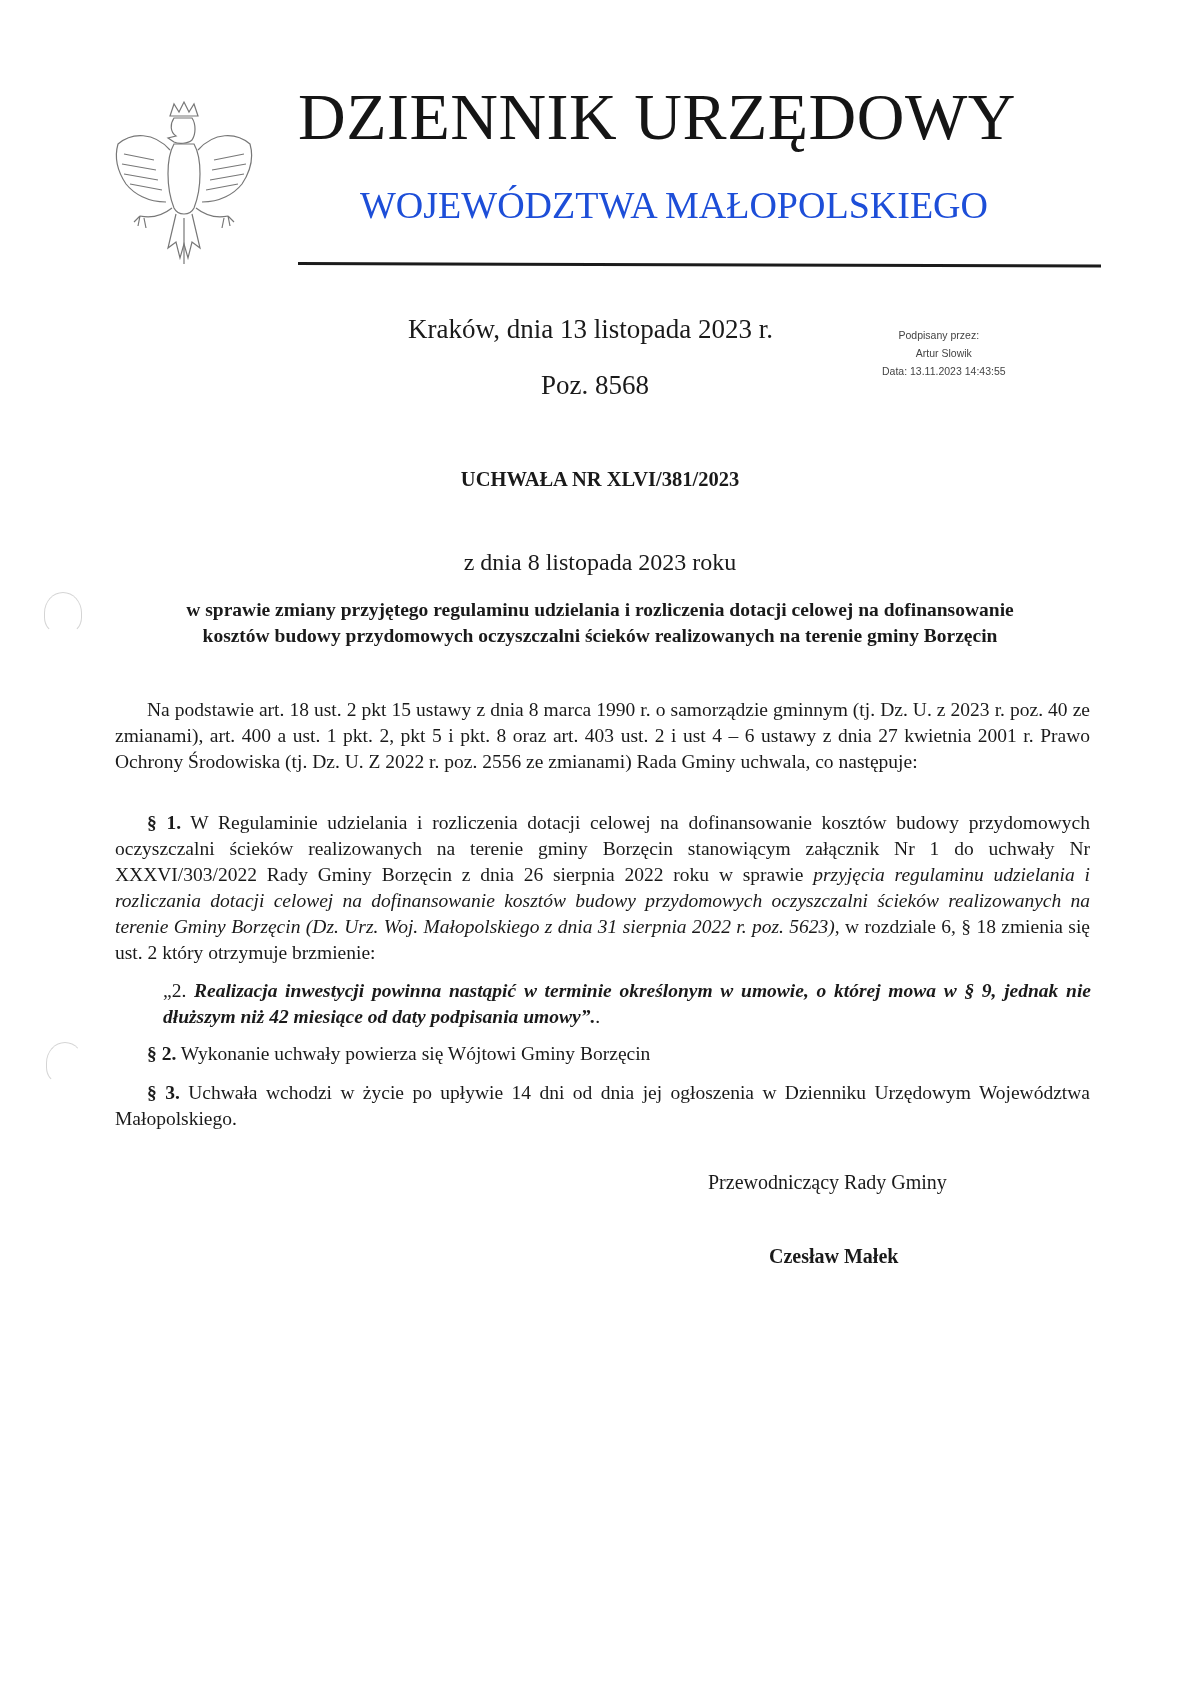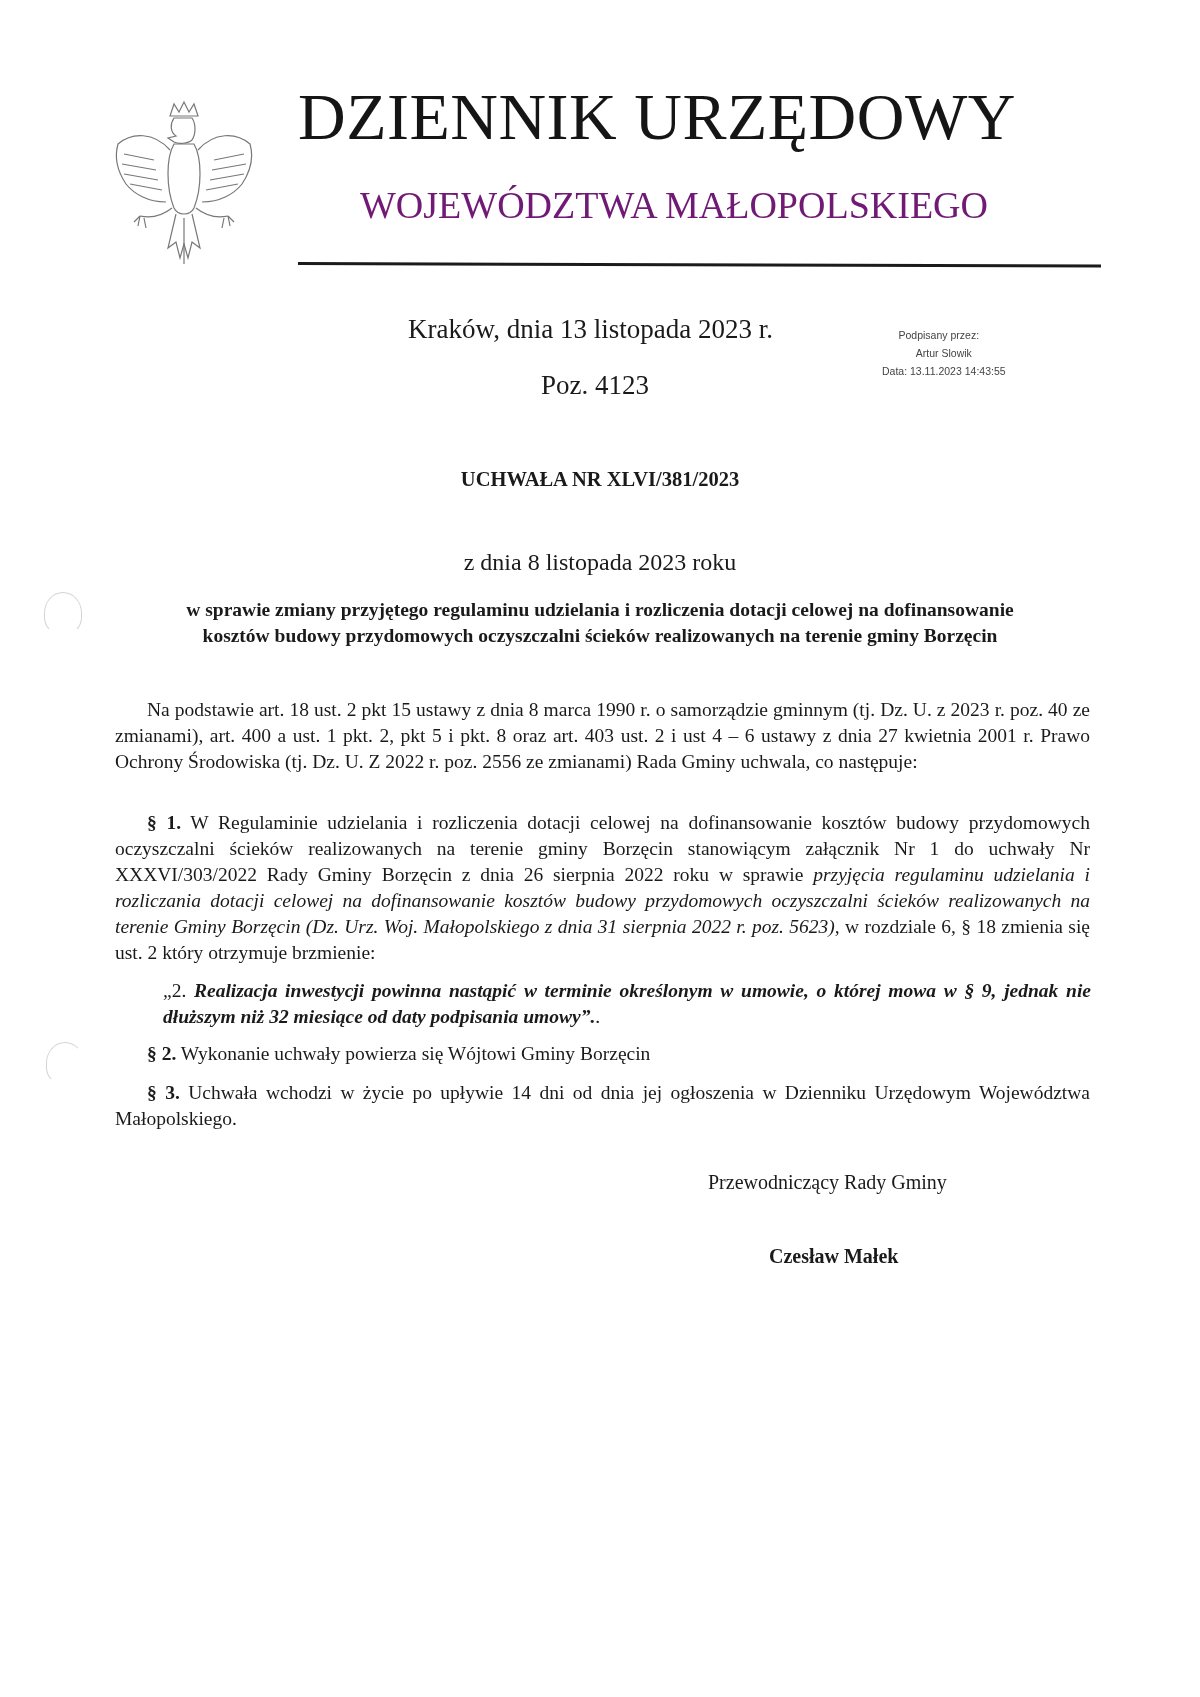--- a/index.html
+++ b/index.html
@@ -23,21 +23,21 @@
     }
     .masthead-title {
       left: 298px; top: 84px; width: 820px;
       font-size: 66px; letter-spacing: 0.5px;
       line-height: 1; white-space: nowrap;
       color: #151515;
     }
     .masthead-sub {
       left: 360px; top: 186px;
       font-size: 38px; line-height: 1; white-space: nowrap;
-      color: #701a75;
+      color: #1d4ed8;
     }
     .masthead-rule {
       left: 298px; top: 262px; width: 803px; height: 3px;
       background: #1b1b1b;
       transform: rotate(0.18deg);
       transform-origin: left center;
     }
 
     .place-date {
       left: 408px; top: 316px; font-size: 27px; line-height: 1; white-space: nowrap;
@@ -127,21 +127,21 @@
     <path d="M72 116 L64 150 L72 144 L76 160 L80 146 L84 160 L88 144 L96 150 L88 116"></path>
     <path d="M80 120 L80 166"></path>
   </svg>
 </div>
 
 <div class="abs masthead-title">DZIENNIK URZĘDOWY</div>
 <div class="abs masthead-sub">WOJEWÓDZTWA MAŁOPOLSKIEGO</div>
 <div class="abs masthead-rule"></div>
 
 <div class="abs place-date">Kraków, dnia 13 listopada 2023 r.</div>
-<div class="abs position-no">Poz. 4123</div>
+<div class="abs position-no">Poz. 8568</div>
 
 <div class="abs signature-stamp">
   <div>Podpisany przez:</div>
   <div class="ind">Artur Slowik</div>
   <div class="ind">Data: 13.11.2023 14:43:55</div>
 </div>
 
 <div class="abs res-heading">
   <div>UCHWAŁA NR XLVI/381/2023</div>
 </div>
@@ -151,21 +151,21 @@
   <div>kosztów budowy przydomowych oczyszczalni ścieków realizowanych na terenie gminy Borzęcin</div>
 </div>
 
 <div class="abs para indent para-basis">Na podstawie art. 18 ust. 2 pkt 15 ustawy z dnia 8 marca 1990 r. o samorządzie gminnym (tj. Dz. U. z 2023 r. poz. 40 ze zmianami), art. 400 a ust. 1 pkt. 2, pkt 5 i pkt. 8 oraz art. 403 ust. 2 i ust 4 – 6 ustawy z dnia 27 kwietnia 2001 r. Prawo Ochrony Środowiska (tj. Dz. U. Z 2022 r. poz. 2556 ze zmianami) Rada Gminy uchwala, co następuje:</div>
 
 <div class="abs para indent para-s1">
   <span class="section-mark">§ 1.</span><span> W Regulaminie udzielania i rozliczenia dotacji celowej na dofinansowanie kosztów budowy przydomowych oczyszczalni ścieków realizowanych na terenie gminy Borzęcin stanowiącym załącznik Nr 1 do uchwały Nr XXXVI/303/2022 Rady Gminy Borzęcin z dnia 26 sierpnia 2022 roku w sprawie </span><em>przyjęcia regulaminu udzielania i rozliczania dotacji celowej na dofinansowanie kosztów budowy przydomowych oczyszczalni ścieków realizowanych na terenie Gminy Borzęcin (Dz. Urz. Woj. Małopolskiego z dnia 31 sierpnia 2022 r. poz. 5623)</em><span>, w rozdziale 6, § 18 zmienia się ust. 2 który otrzymuje brzmienie:</span>
 </div>
 
 <div class="abs quote">
-  <span style="font-style:normal;font-weight:normal">„2. </span><span>Realizacja inwestycji powinna nastąpić w terminie określonym w umowie, o której mowa w § 9, jednak nie dłuższym niż 32 miesiące od daty podpisania umowy”.</span><span style="font-style:normal;font-weight:normal">.</span>
+  <span style="font-style:normal;font-weight:normal">„2. </span><span>Realizacja inwestycji powinna nastąpić w terminie określonym w umowie, o której mowa w § 9, jednak nie dłuższym niż 42 miesiące od daty podpisania umowy”.</span><span style="font-style:normal;font-weight:normal">.</span>
 </div>
 
 <div class="abs para indent para-s2">
   <span class="section-mark">§ 2.</span><span> Wykonanie uchwały powierza się Wójtowi Gminy Borzęcin</span>
 </div>
 
 <div class="abs para indent para-s3">
   <span class="section-mark">§ 3.</span><span> Uchwała wchodzi w życie po upływie 14 dni od dnia jej ogłoszenia w Dzienniku Urzędowym Województwa Małopolskiego.</span>
 </div>
 

